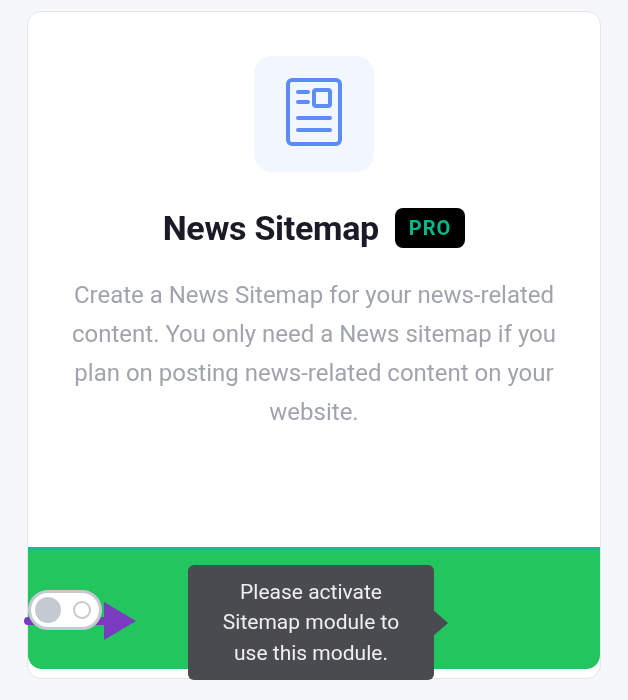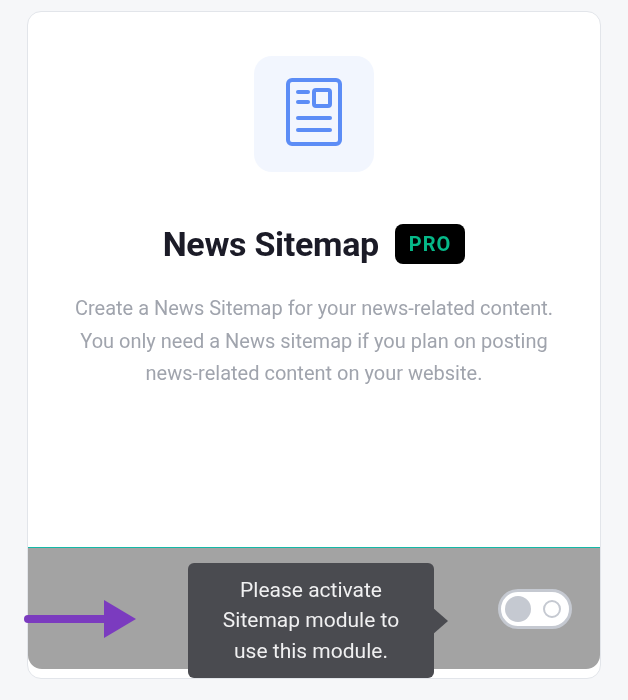--- a/index.html
+++ b/index.html
@@ -38,21 +38,21 @@
     height: 116px;
     border-radius: 18px;
     background: #f2f6fe;
     display: flex;
     align-items: center;
     justify-content: center;
     margin-top: 4px;
   }
 
   .title-row {
-    margin-top: 52px;
+    margin-top: 36px;
     display: flex;
     align-items: center;
     justify-content: center;
     gap: 16px;
   }
 
   .title {
     font-size: 34px;
     font-weight: 700;
     color: #1b1b27;
@@ -65,35 +65,35 @@
     color: #06b888;
     background: #000000;
     padding: 8px 14px;
     border-radius: 8px;
     letter-spacing: 1px;
   }
 
   .desc {
     margin-top: 28px;
     color: #a0a4ad;
-    font-size: 20px;
+    font-size: 24px;
     line-height: 1.63;
     text-align: center;
     max-width: 500px;
     font-weight: 400;
   }
 
   .card-footer {
     height: 122px;
-    border-top: 1px solid #14b8a6;
-    background: #a3a3a3;
+    border-top: 3px solid #14b8a6;
+    background: #22c55e;
     border-radius: 0 0 14px 14px;
     display: flex;
     align-items: center;
-    justify-content: flex-end;
+    justify-content: flex-start;
     padding-right: 28px;
     box-sizing: border-box;
     position: relative;
   }
 
   .toggle {
     width: 74px;
     height: 40px;
     border: 3px solid #c5c9d1;
     border-radius: 40px;

